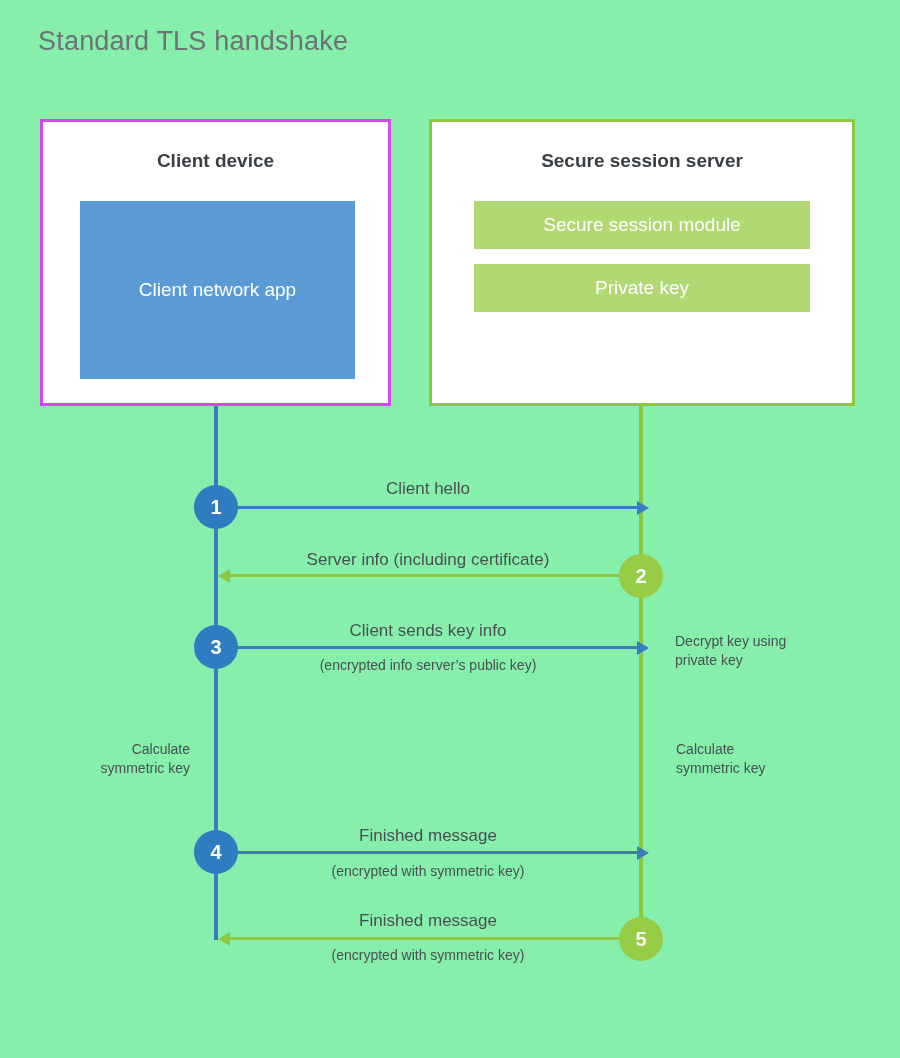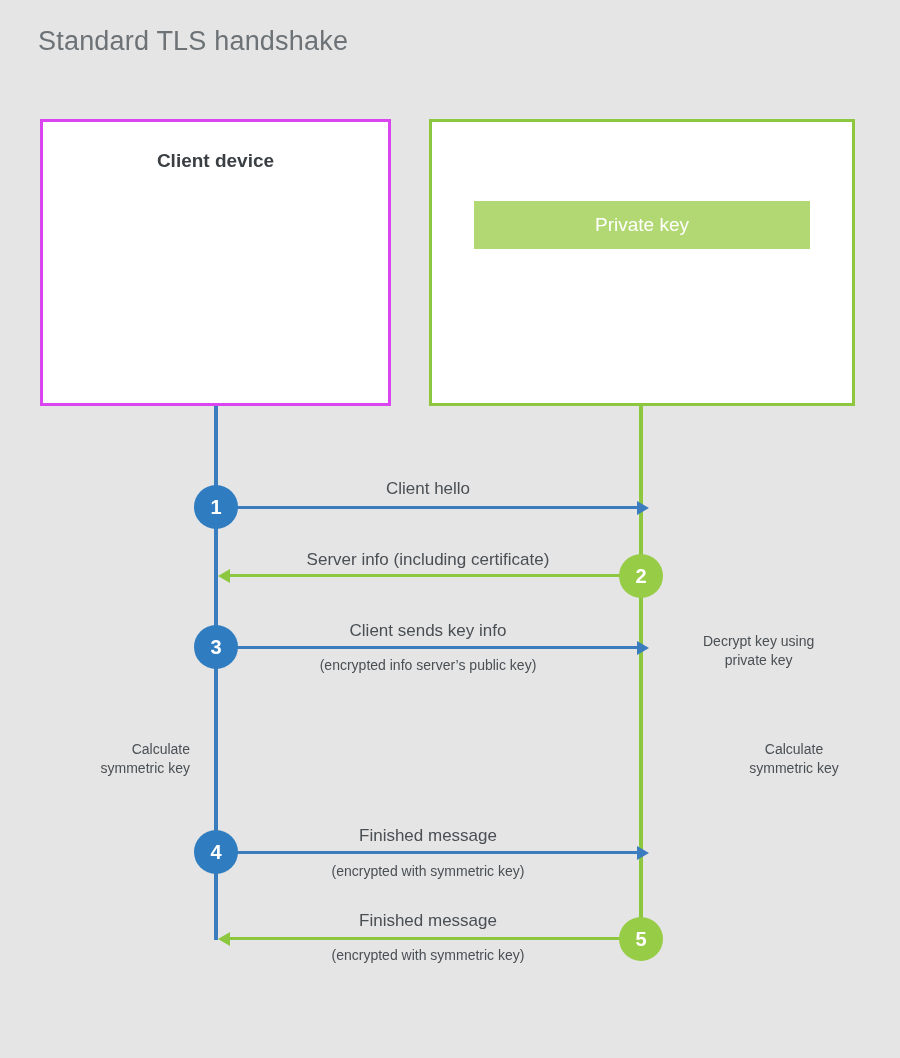--- a/index.html
+++ b/index.html
@@ -8,21 +8,21 @@
     background: #ffffff;
   }
   body {
     font-family: "Liberation Sans", "DejaVu Sans", sans-serif;
     color: #3f4347;
   }
   #canvas {
     position: relative;
     width: 900px;
     height: 1058px;
-    background: #e5e5e5;
+    background: #86efac;
     overflow: hidden;
   }
 
   
   .page-title {
     position: absolute;
     left: 38px;
     top: 26px;
     font-size: 27px;
     font-weight: 300;
@@ -177,35 +177,38 @@
 
   
   .annot {
     position: absolute;
     font-size: 14px;
     line-height: 1.35;
     color: #4a4f54;
     white-space: pre-line;
   }
   .annot.right-align { text-align: right; }
-  .annot.left-align  { text-align: center; margin-left: 28px; }
+  .annot.left-align  { text-align: left; }
 </style>
 </head>
 <body>
 
 <div id="canvas">
 
   <div class="page-title">Standard TLS handshake</div>
 
   <div class="party-box client">
     <div class="box-title">Client device</div>
+    <div class="client-app-rect">Client network app</div>
   </div>
 
   <div class="party-box server">
+    <div class="box-title">Secure session server</div>
     <div class="server-bars">
+      <div class="server-bar">Secure session module</div>
       <div class="server-bar">Private key</div>
     </div>
   </div>
 
   <div class="lifeline client-line"></div>
   <div class="lifeline server-line"></div>
 
   <div class="arrow blue to-right" style="left:216px; top:506px; width:422px;">
     <span class="head"></span>
   </div>

